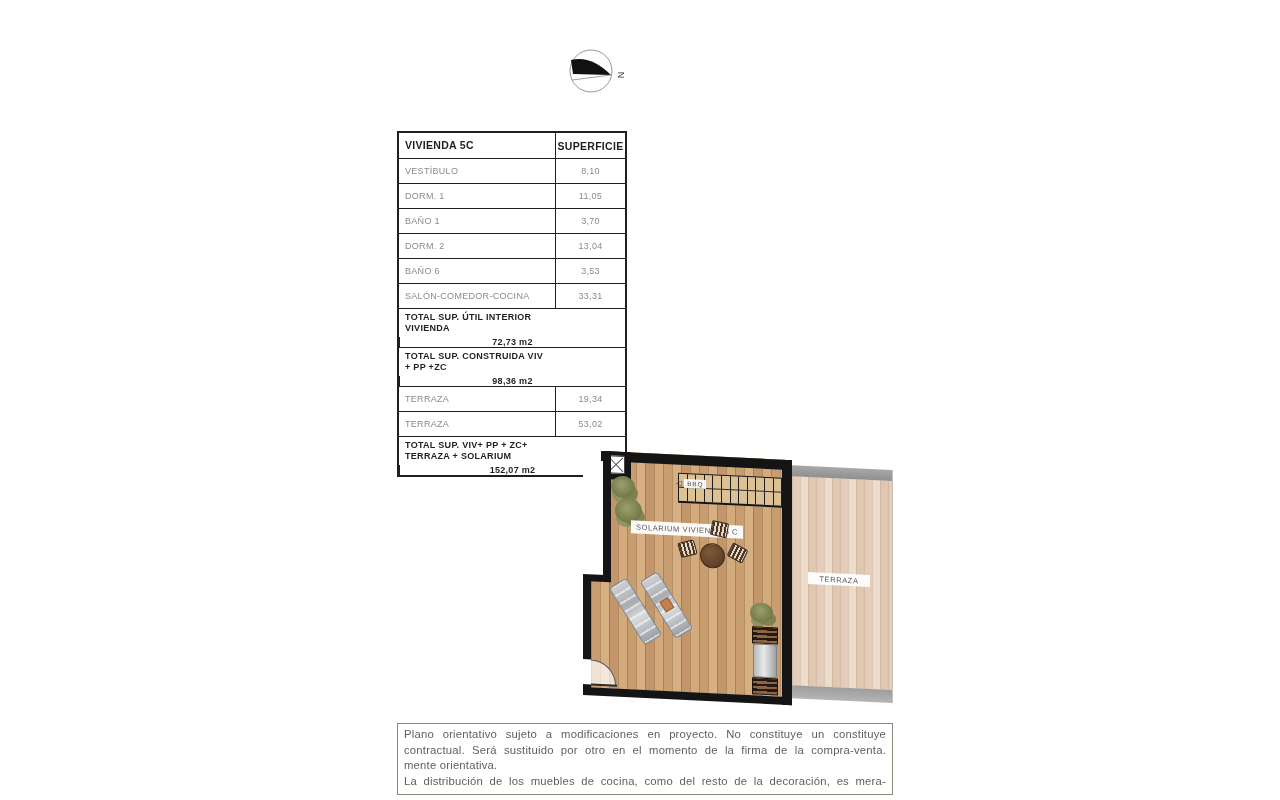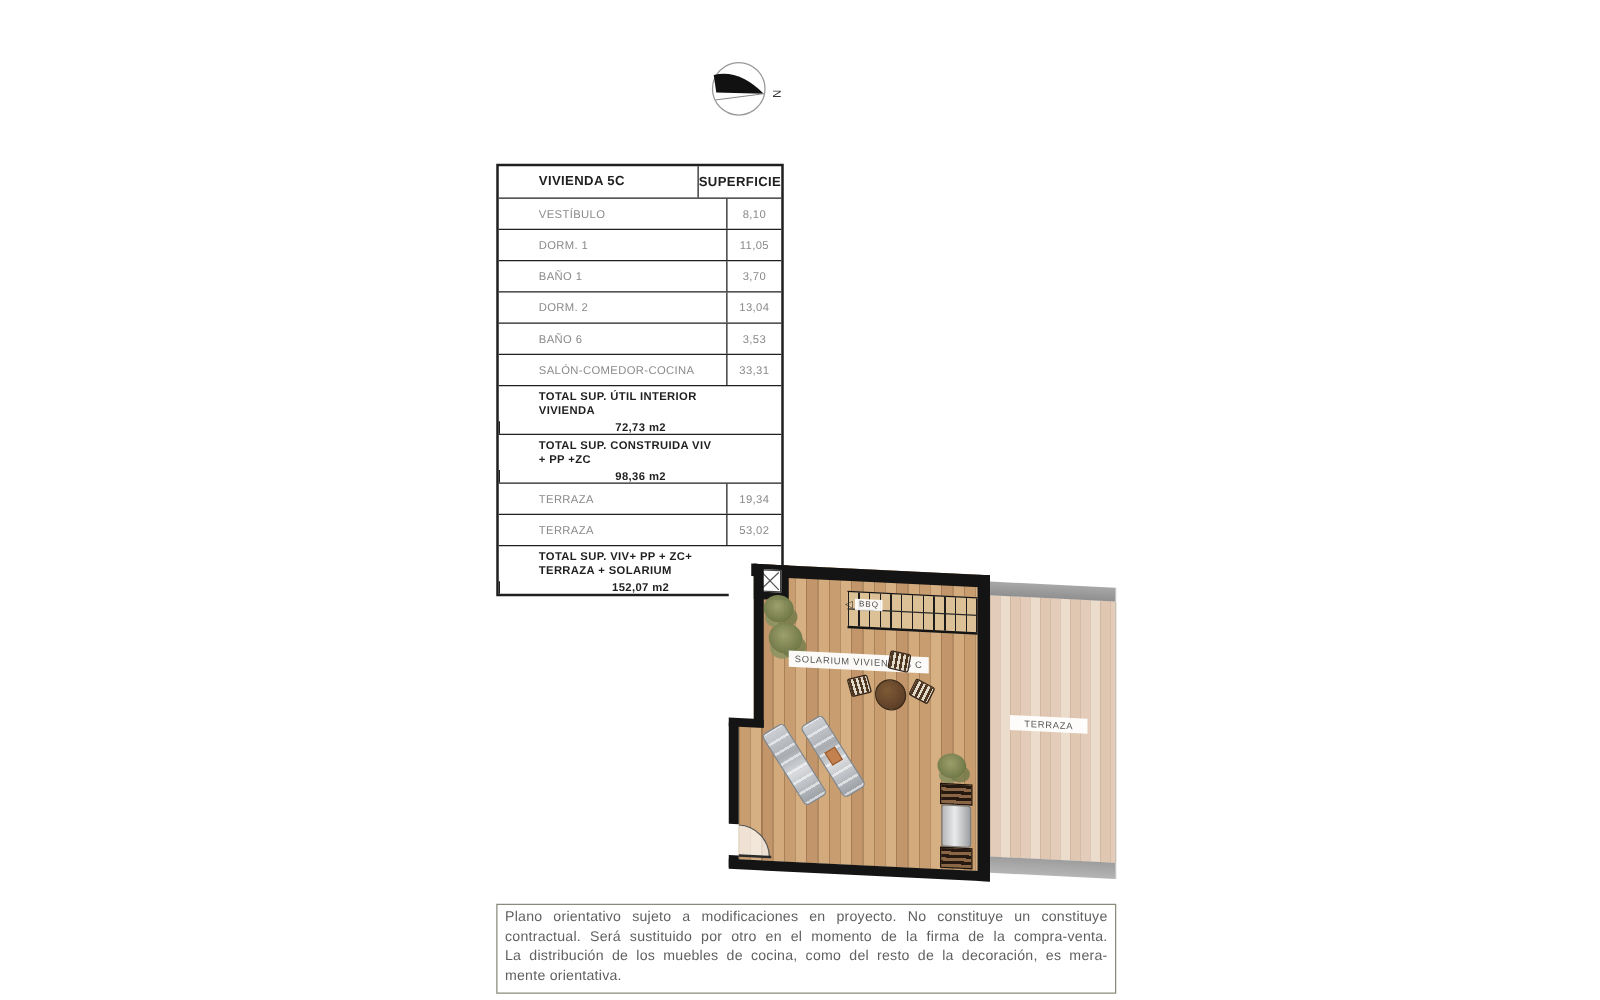--- a/index.html
+++ b/index.html
@@ -15,21 +15,21 @@
   
   .area-table {
     position:absolute; left:397px; top:131px; width:226px;
     border:2px solid #1f1f1f; background:#fff;
     color:#8a8a8a; letter-spacing:.3px;
   }
   .t-row { display:flex; border-top:1.5px solid #1f1f1f; min-height:24px; align-items:stretch; }
   .t-row:first-child { border-top:none; }
   .t-cell-label {
     width:146px; padding:3px 4px 3px 6px; font-size:9px; line-height:11px;
-    display:flex; align-items:center;margin-left:26px;
+    display:flex; align-items:center;
   }
   .t-cell-value {
     flex:1; border-left:1.5px solid #1f1f1f; font-size:9px;
     display:flex; align-items:center; justify-content:center; text-align:left;
   }
   .t-row.header { min-height:25px; }
   .t-row.header .t-cell-label, .t-row.header .t-cell-value {
     font-weight:bold; color:#1f1f1f; font-size:10.5px;
   }
   .t-row.total { min-height:27px;flex-direction:column; }
@@ -283,17 +283,17 @@
     <div class="bbq-body"></div>
     <div class="slats bbq-bottom"></div>
 
     <div class="door-arc"></div>
     <div class="door-leaf"></div>
   </div>
 
   <div class="disclaimer">
     <div class="dl just">Plano orientativo sujeto a modificaciones en proyecto. No constituye un constituye</div>
     <div class="dl just">contractual. Será sustituido por otro en el momento de la firma de la compra-venta.</div>
+    <div class="dl">mente orientativa.</div>
     <div class="dl just">La distribución de los muebles de cocina, como del resto de la decoración, es mera-</div>
-    <div class="dl">mente orientativa.</div>
   </div>
 
 </div>
 
 </body></html>

